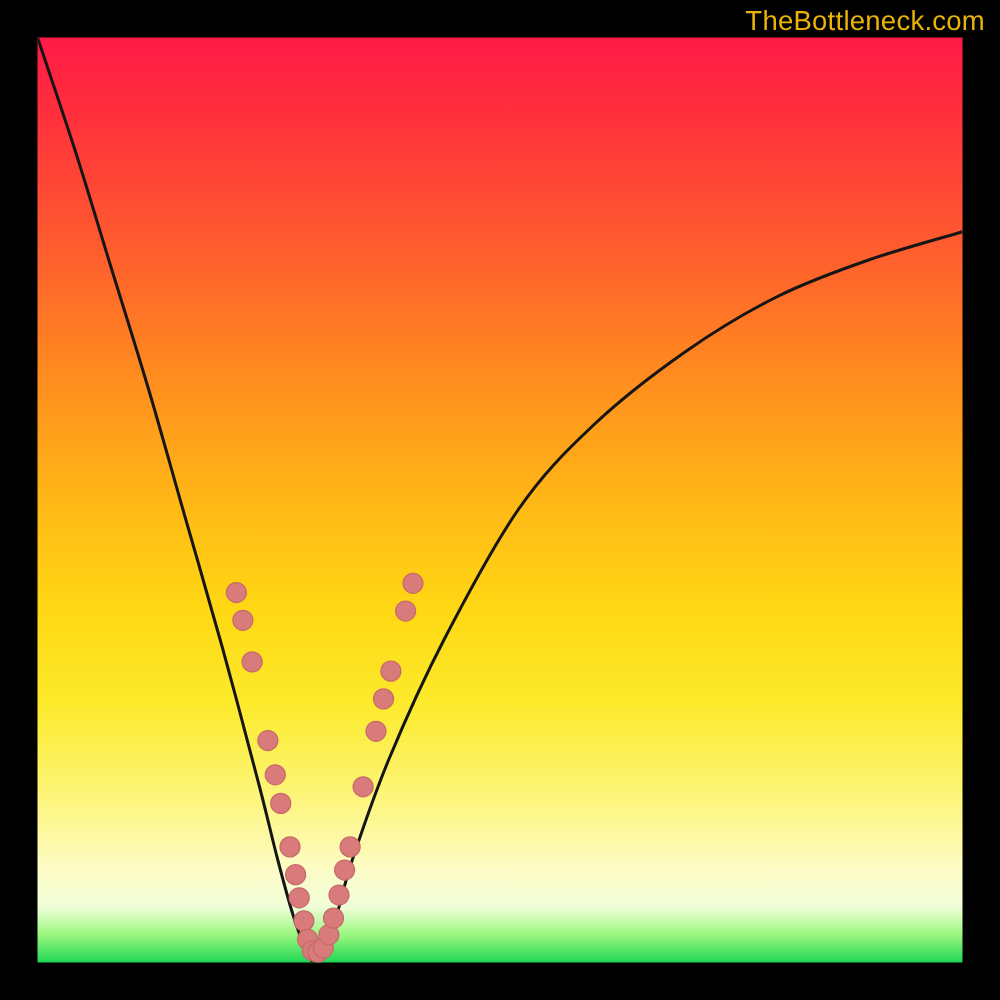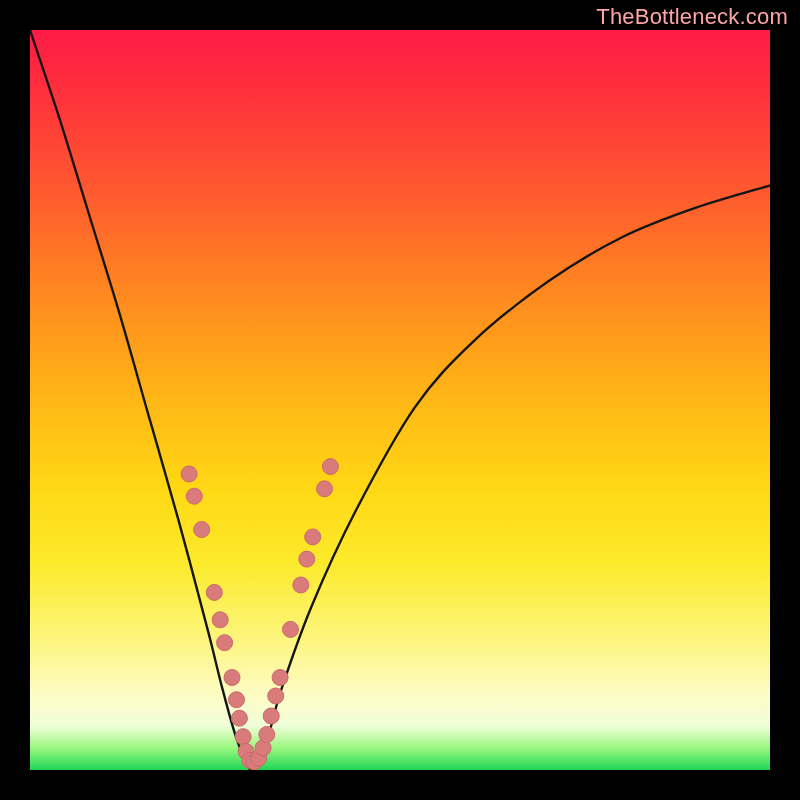--- a/index.html
+++ b/index.html
@@ -38,21 +38,21 @@
       #fdfcc6 90%,
       #effed8 94%,
       #9bf77f 97%,
       #1fd655 100%
     );
   }
   .attribution {
     position: absolute;
     top: 4px;
     right: 12px;
-    color: #fca5a5;
+    color: #eab308;
     font-size: 22px;
     font-weight: 500;
     letter-spacing: 0.2px;
   }
   svg.curve {
     position: absolute;
     top: 0;
     left: 0;
     width: 740px;
     height: 740px;

